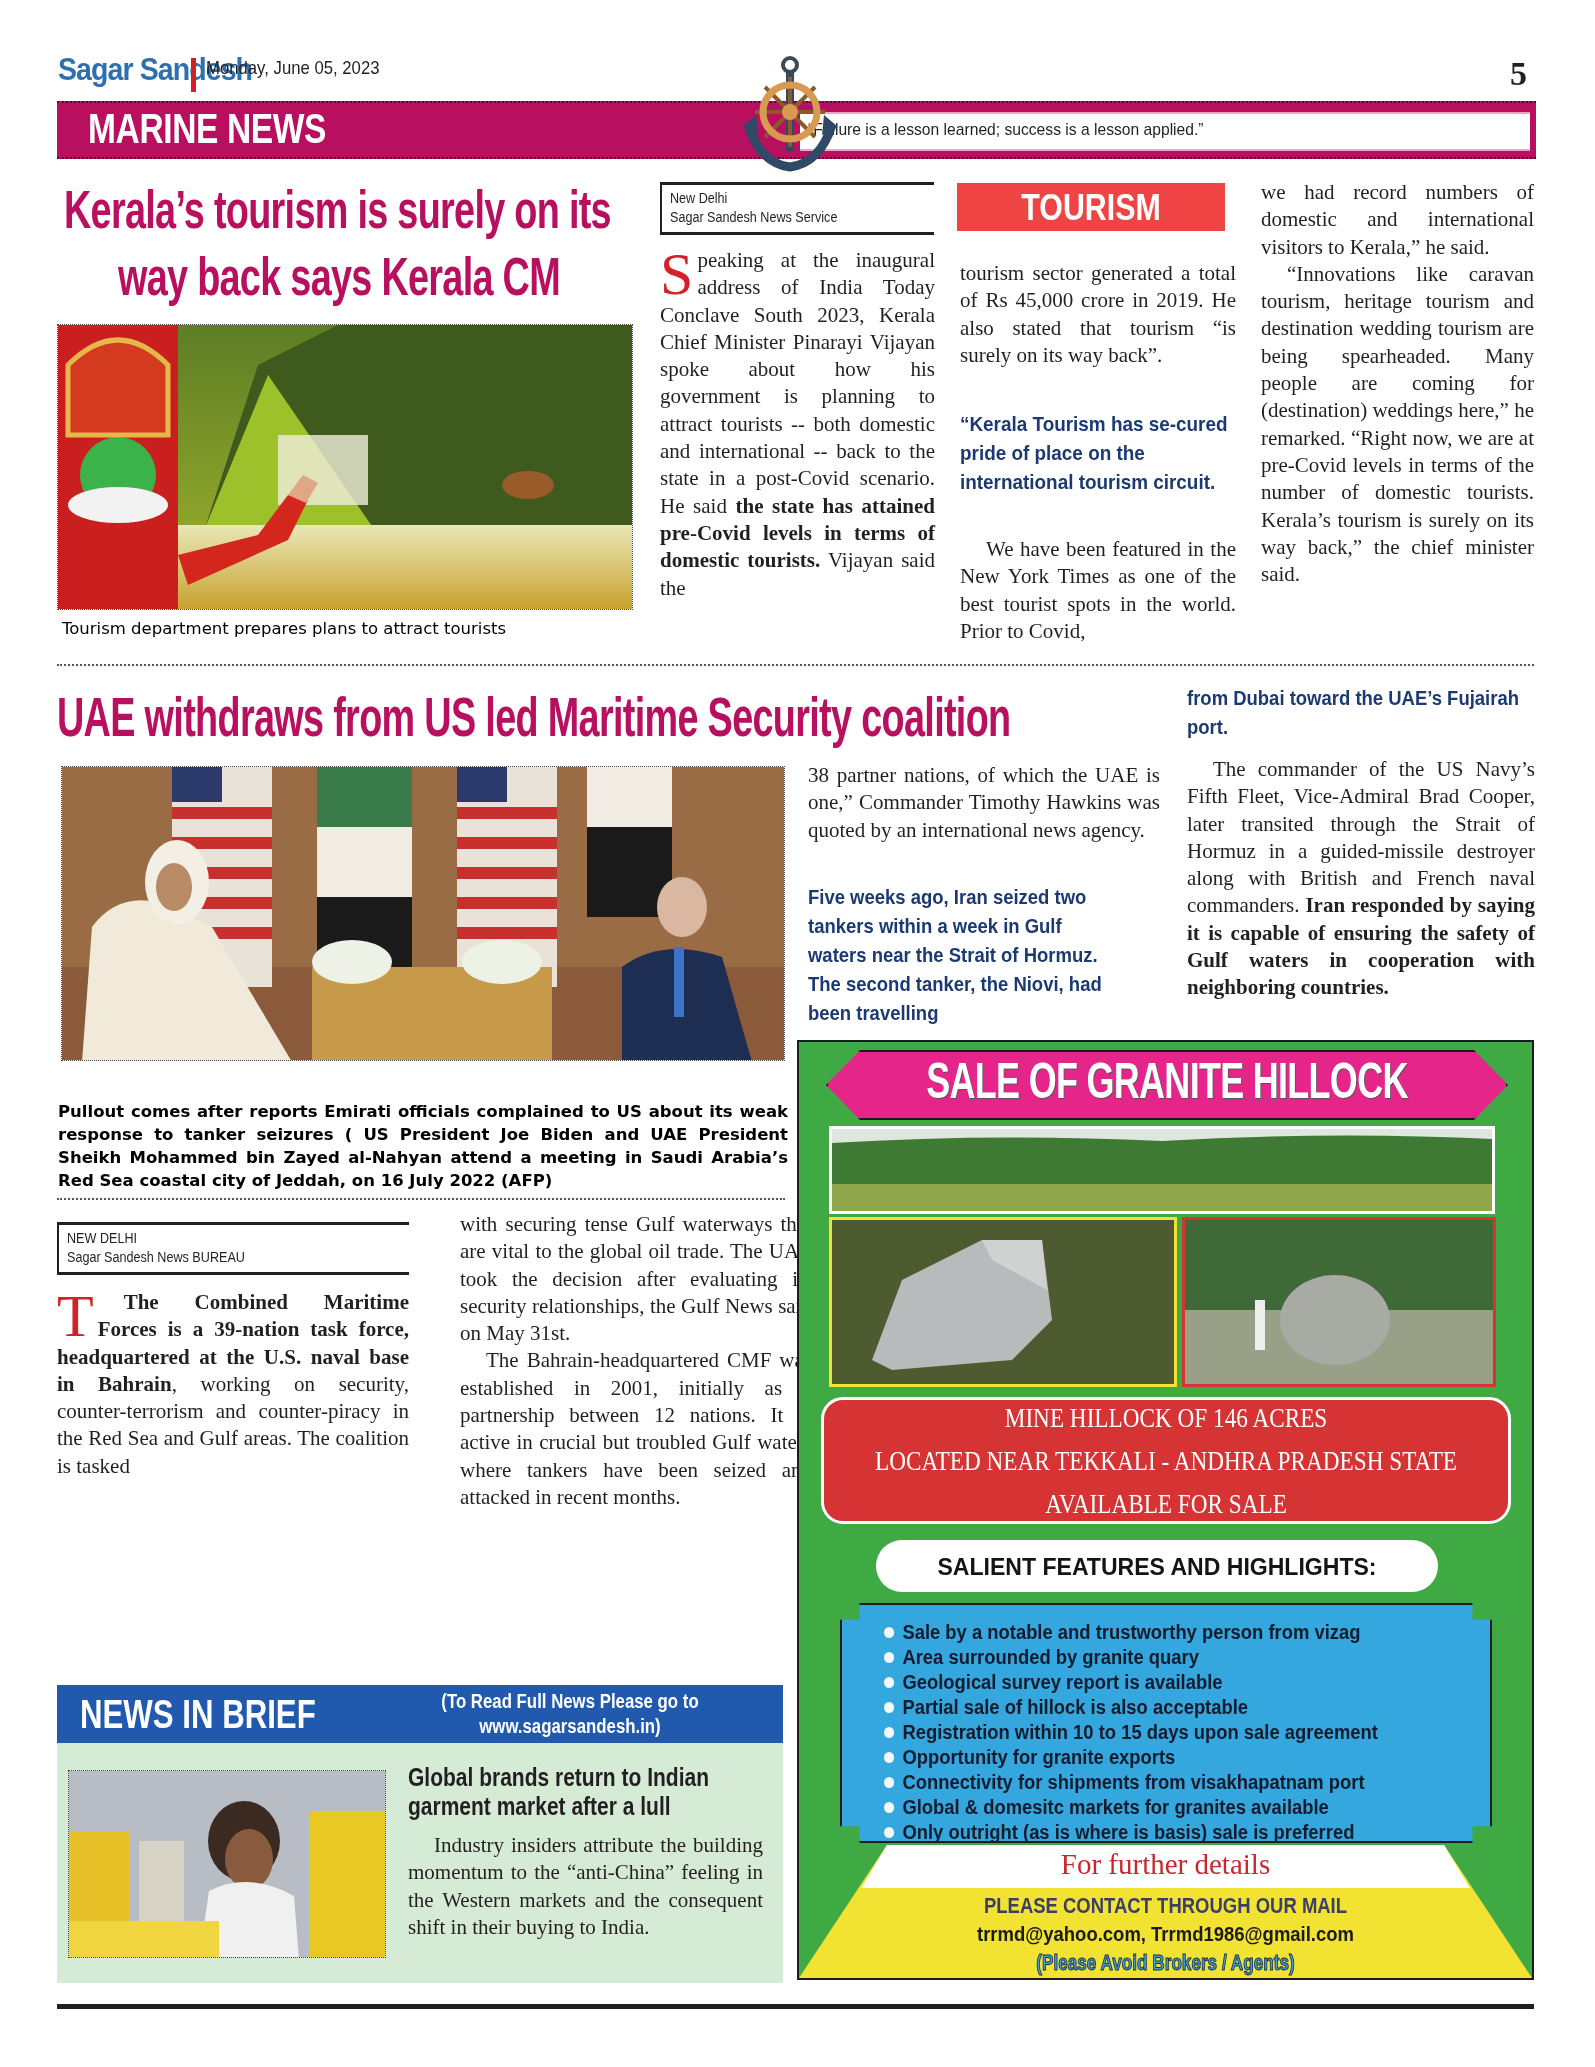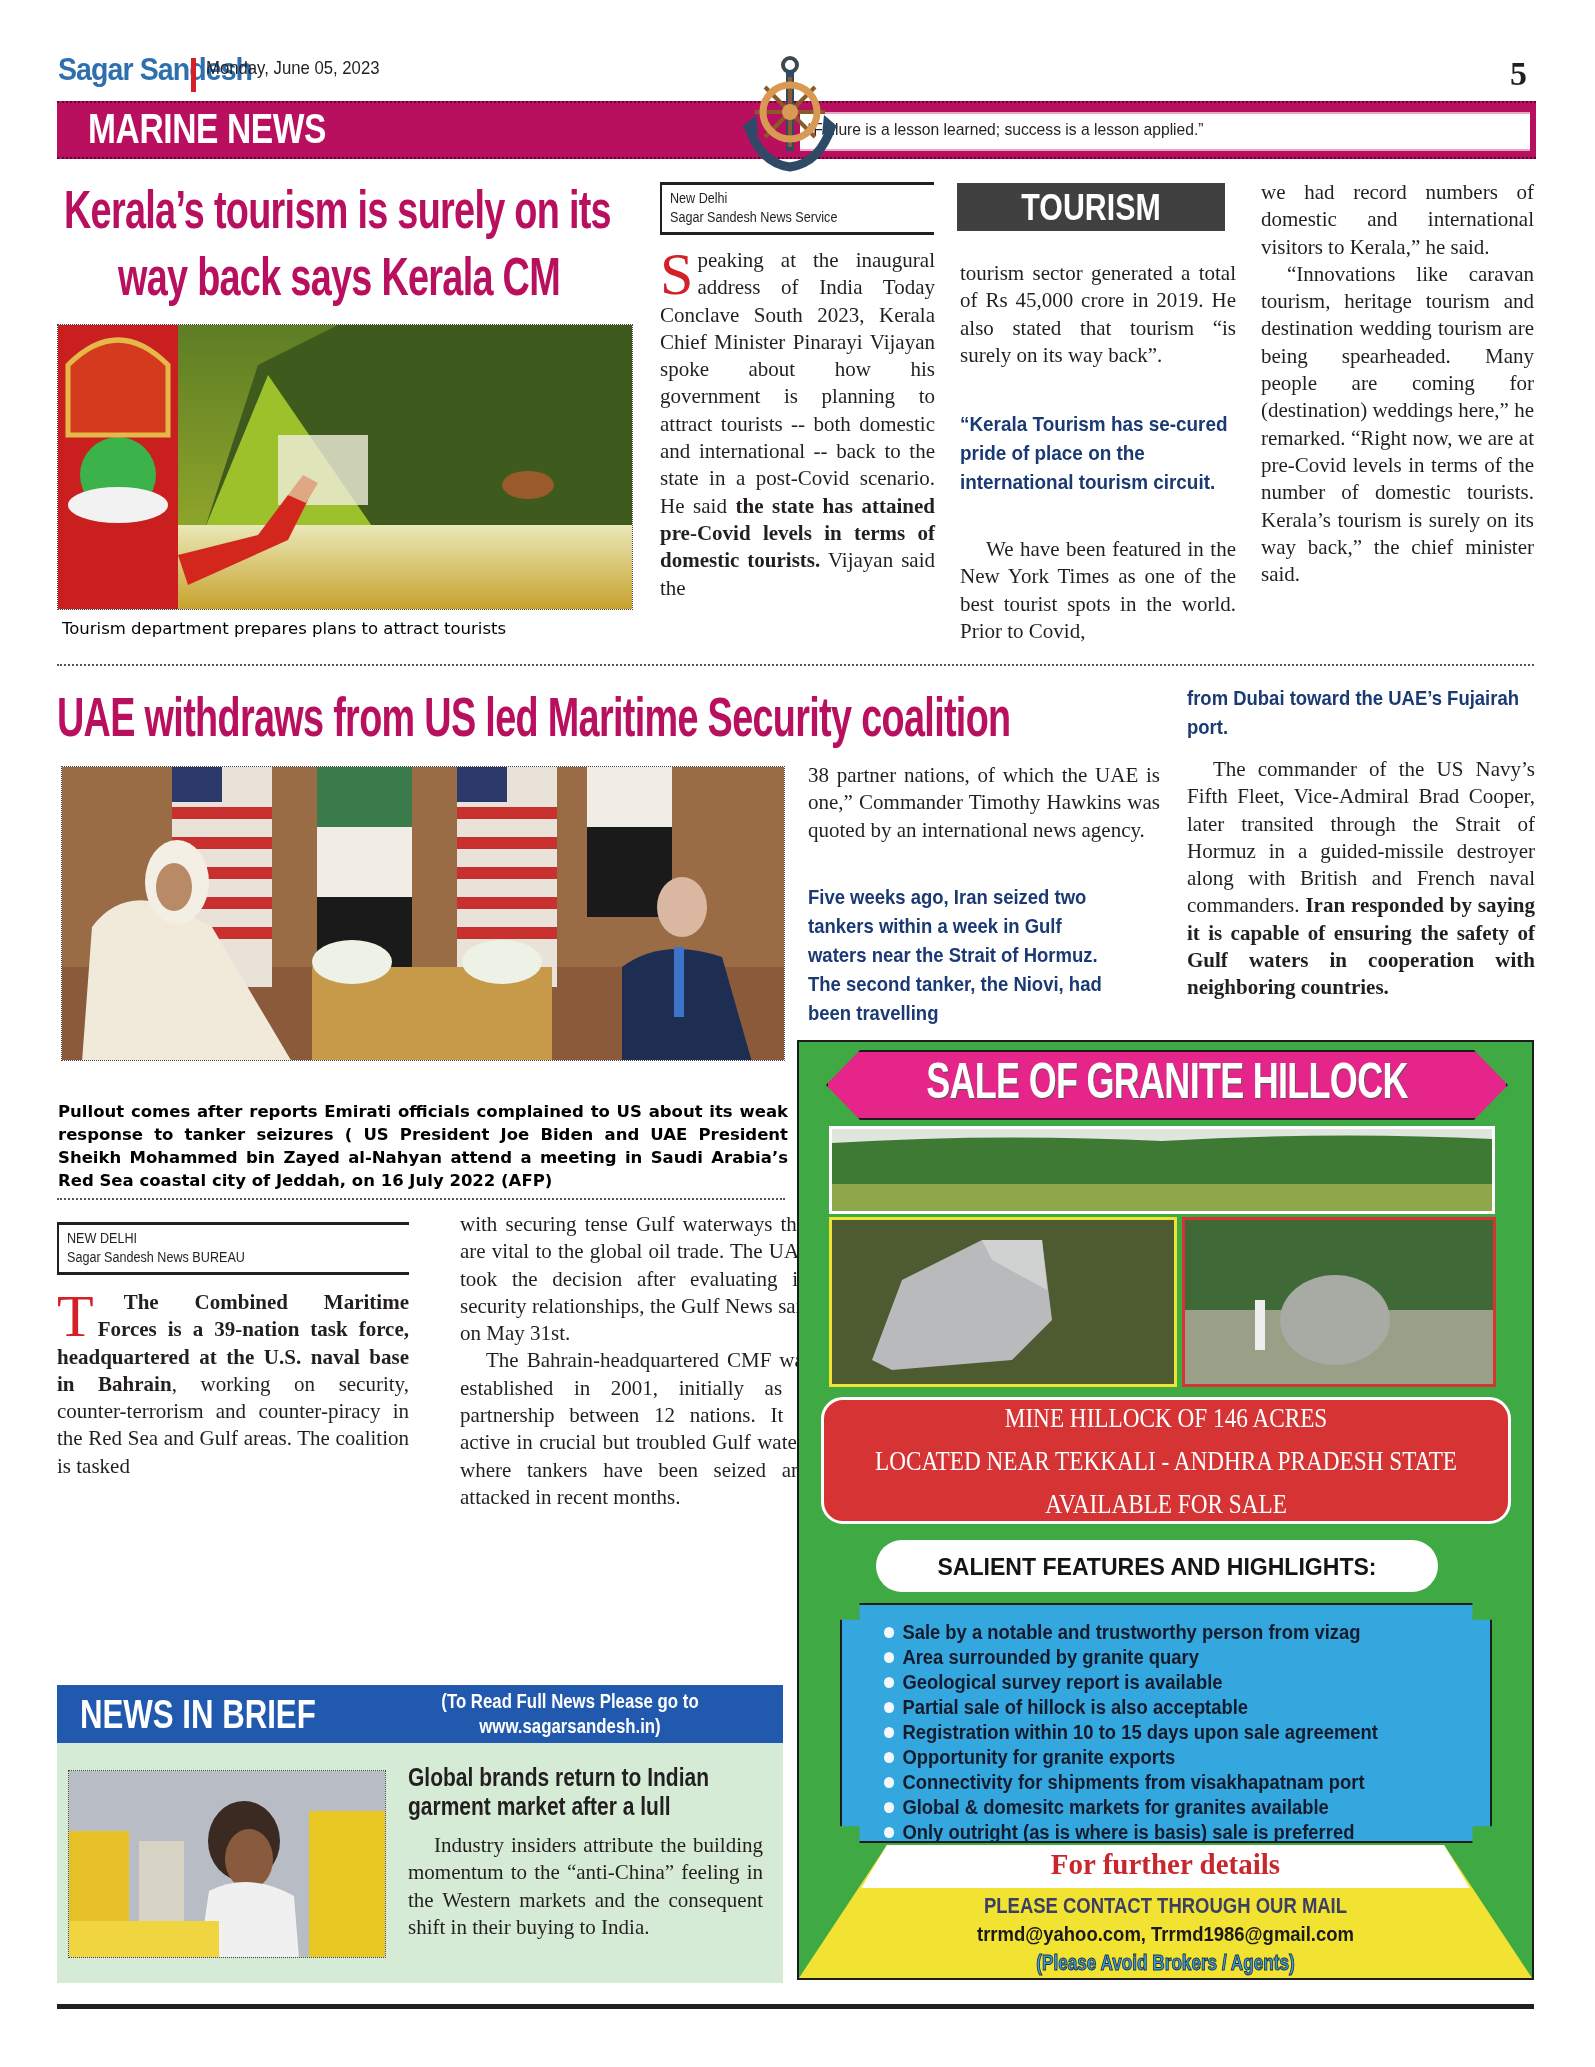--- a/index.html
+++ b/index.html
@@ -25,21 +25,21 @@
   
   .hl-magenta { color: #b8105f; font-family: "Liberation Sans", sans-serif; font-weight: bold; transform-origin: left top; letter-spacing: -1px; }
   .dateline { border-top: 3px solid #231f20; border-bottom: 3px solid #231f20; border-left: 2px solid #231f20; padding: 4px 8px; font-family: "Liberation Sans", sans-serif; font-size: 14px; line-height: 19px; }
   .dateline span { display: block; transform: scaleX(0.9); transform-origin: left top; white-space: nowrap; }
   .caption { font-family: "DejaVu Sans", sans-serif; font-size: 16.5px; line-height: 23px; color: #000000; }
   .pull-blue { color: #1b3a73; font-family: "Liberation Sans", sans-serif; font-weight: bold; font-size: 21px; line-height: 29px; transform-origin: left top; }
   .photo-frame { border: 1.5px dotted #444; overflow: hidden; }
   .dot-rule { border-top: 2px dotted #555; height: 0; }
 
   
-  #tourism-tag { left: 957px; top: 183px; width: 268px; height: 48px; background: #404040; }
+  #tourism-tag { left: 957px; top: 183px; width: 268px; height: 48px; background: #ef4444; }
   #tourism-tag span { position: absolute; left: 0; right: 0; top: 4px; text-align: center; color: #fff; font-family: "Liberation Sans", sans-serif; font-weight: bold; font-size: 37px; transform: scaleX(0.82); }
 
   
   #nib { left: 57px; top: 1685px; width: 726px; height: 298px; background: #d5ebd6; }
   #nib-head { left: 57px; top: 1685px; width: 726px; height: 58px; background: #2059ad; }
   #nib-title { left: 80px; top: 1692px; color: #fff; font-family: "Liberation Sans", sans-serif; font-weight: bold; font-size: 40px; transform: scaleX(0.78); transform-origin: left top; }
   #nib-sub { left: 380px; top: 1689px; width: 380px; color: #fff; font-family: "Liberation Sans", sans-serif; font-weight: bold; font-size: 20px; line-height: 25px; text-align: center; transform: scaleX(0.84); transform-origin: center top; }
 
   
   #ad { left: 797px; top: 1040px; width: 737px; height: 940px; background: #3fa944; border: 2px solid #1c1c1c; overflow: hidden; }
@@ -276,18 +276,18 @@
   <li>Partial sale of hillock is also acceptable</li>
   <li>Registration within 10 to 15 days upon sale agreement</li>
   <li>Opportunity for granite exports</li>
   <li>Connectivity for shipments from visakhapatnam port</li>
   <li>Global &amp; domesitc markets for granites available</li>
   <li>Only outright (as is where is basis) sale is preferred</li>
 </ul>
 
 <div class="abs" id="ad-trap"></div>
 <div class="abs" id="ad-trap-white"></div>
-<div class="ad-c" style="top:1848px;font-family:'Liberation Serif',serif;font-weight:bold;font-size:29px;color:#c8282d;">For further details</div>
+<div class="ad-c" style="top:1848px;font-family:'Liberation Serif',serif;font-weight:normal;font-size:29px;color:#c8282d;">For further details</div>
 <div class="ad-c" style="top:1893px;font-family:'Liberation Sans',sans-serif;font-weight:bold;font-size:22px;color:#3b3f63;transform:scaleX(0.84);">PLEASE CONTACT THROUGH OUR MAIL</div>
 <div class="ad-c" style="top:1922px;font-family:'Liberation Sans',sans-serif;font-weight:bold;font-size:21px;color:#1a1a1a;transform:scaleX(0.88);">trrmd@yahoo.com, Trrmd1986@gmail.com</div>
 <div class="ad-c" style="top:1950px;font-family:'Liberation Sans',sans-serif;font-weight:bold;font-size:22px;color:#3aa1d8;transform:scaleX(0.78);-webkit-text-stroke:1px #1a2a4a;">(Please  Avoid Brokers / Agents)</div>
 
 <div class="abs" style="left:57px;top:2004px;width:1477px;height:5px;background:#231f20;"></div>
 
 </body></html>

